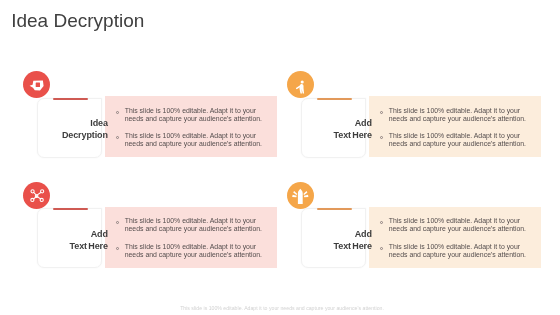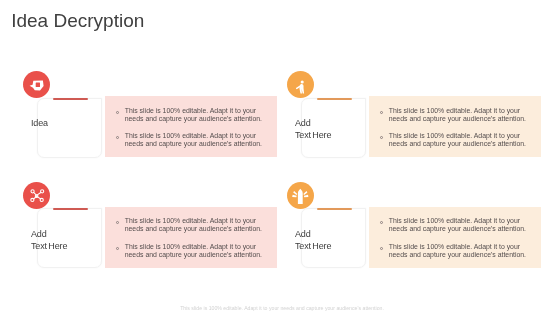--- a/index.html
+++ b/index.html
@@ -16,22 +16,22 @@
   .q3 { left:286px; top:181.5px; }
 
   
   .panel { position:absolute; left:83px; top:25px; width:171.5px; height:61px; }
 
   
   .card { position:absolute; left:14.7px; top:26.7px; width:65px; height:60.3px;
           background:#ffffff; border:1px solid #f1f1f1; border-radius:7px 0 7px 7px;
           box-shadow:0 0 2px rgba(0,0,0,0.045); }
   .cardbar { position:absolute; left:31.3px; top:26.5px; width:35px; height:2px; border-radius:1px; }
-  .cardlabel { position:absolute; left:8.9px; top:46.3px; width:77px; text-align:left;
-               font-size:9px; font-weight:normal; color:#3d3d3d; line-height:12.1px;
+  .cardlabel { position:absolute; left:8.9px; top:46.3px; width:77px; text-align:right;
+               font-size:9px; font-weight:bold; color:#3d3d3d; line-height:12.1px;
                letter-spacing:-0.1px; word-spacing:-1.1px; }
   .cardlabel span { display:block; }
 
   
   .circle { position:absolute; left:1px; top:0px; width:27px; height:27px; border-radius:50%;
             display:flex; align-items:center; justify-content:center; }
   .circle svg { width:17px; height:17px; display:block; }
 
   
   .bullets { position:absolute; left:93.5px; top:35.8px; width:150px; }
@@ -48,20 +48,21 @@
 <body>
 
 <div class="title">Idea Decryption</div>
 
 <div class="quad q0">
   <div class="panel" style="background:#fbdfdb"></div>
   <div class="card"></div>
   <div class="cardbar" style="background:#cf5a53"></div>
   <div class="cardlabel">
       <span>Idea</span>
+      <span>Decryption</span>
     </div>
   <div class="circle" style="background:#e9504a">
     <svg viewBox="0 0 32 24" aria-hidden="true" style="width:16px;height:12px">
         <path fill="#ffffff" d="M8.6 3.4 L27.8 2.8 L29.2 14.0 L22.0 23.2 L11.6 22.6 L8.0 17.6 L1.2 13.6 L7.2 11.4 Z"></path>
         <rect x="13.4" y="7.2" width="8.6" height="9.0" rx="0.8" fill="#e9504a"></rect>
       </svg>
   </div>
   <div class="bullets">
     <div class="bullet"><span class="dot"></span><span>This slide is 100% editable. Adapt it to your needs and capture your audience's attention.</span></div>
     <div class="bullet"><span class="dot"></span><span>This slide is 100% editable. Adapt it to your needs and capture your audience's attention.</span></div>

